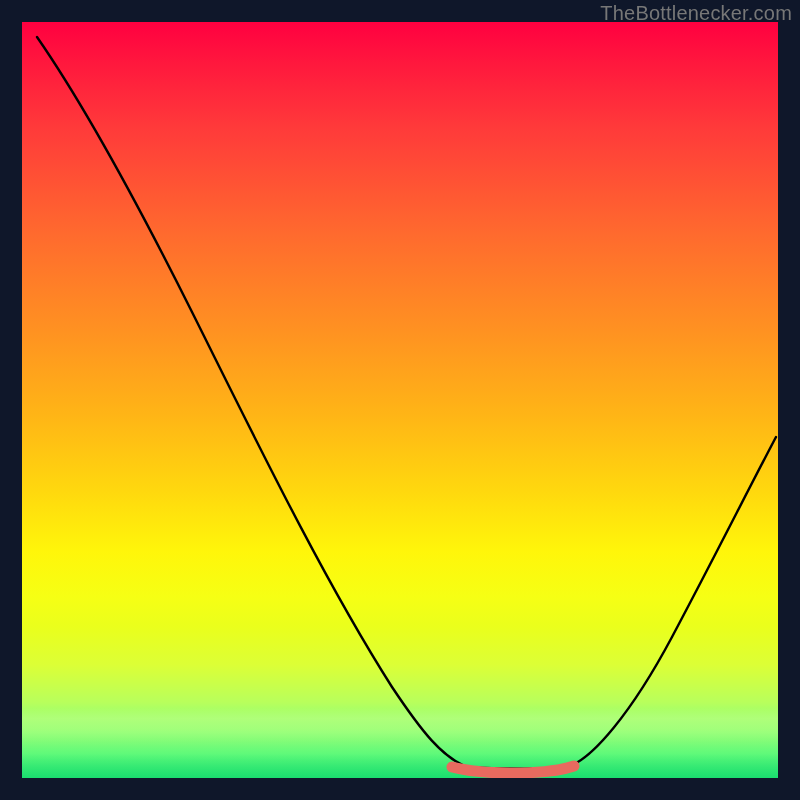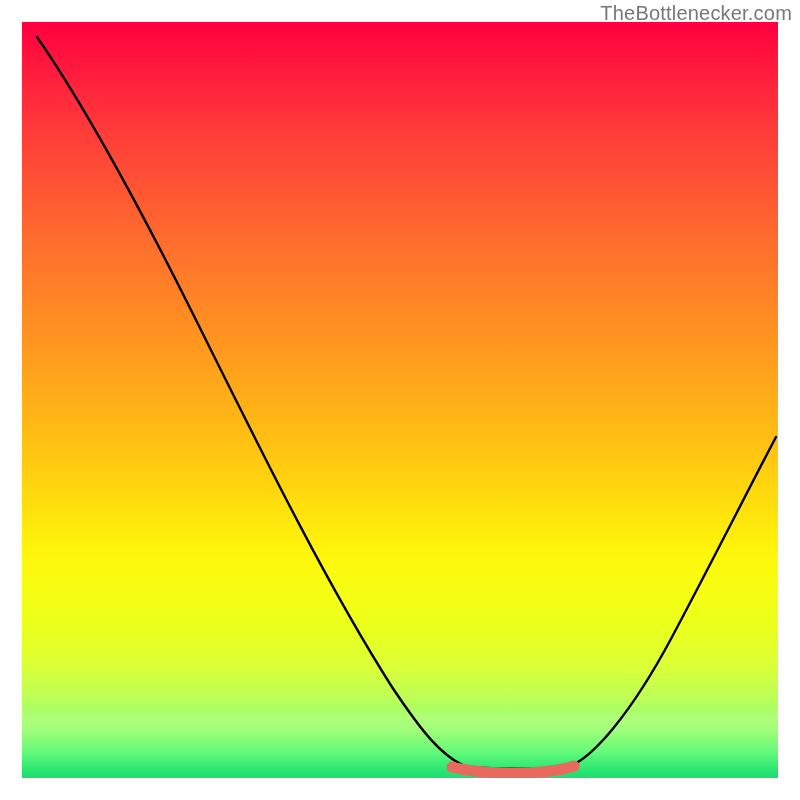--- a/index.html
+++ b/index.html
@@ -8,21 +8,21 @@
     width: 800px;
     height: 800px;
     background: #000;
     overflow: hidden;
     font-family: Arial, Helvetica, sans-serif;
   }
   .frame {
     position: relative;
     width: 800px;
     height: 800px;
-    background: #ffffff;
+    background: #0f172a;
     text-decoration: underline;
   }
   .plot-area {
     position: absolute;
     left: 22px;
     top: 22px;
     width: 756px;
     height: 756px;
     background: linear-gradient(to bottom,
       #ff0040 0%,

